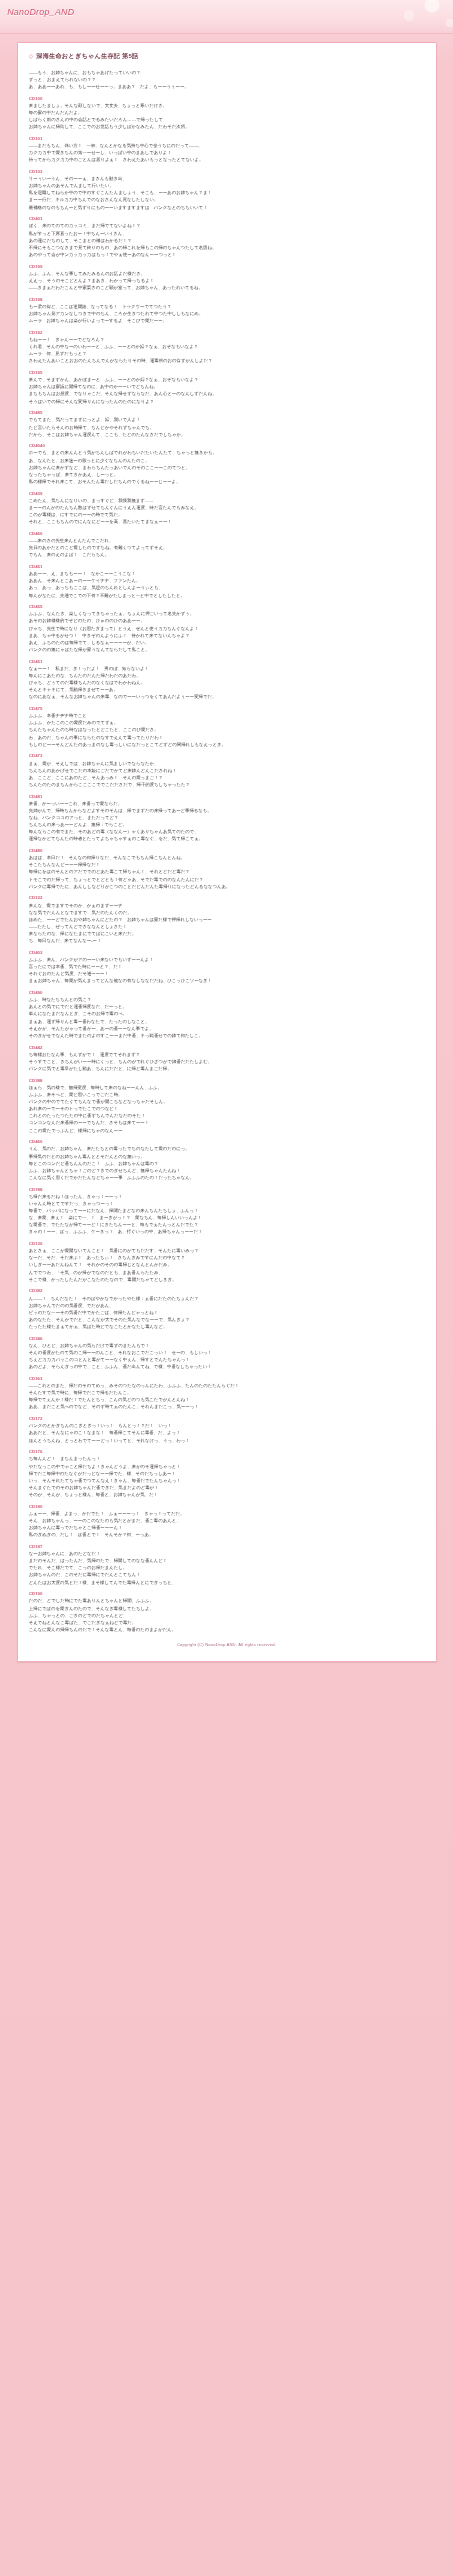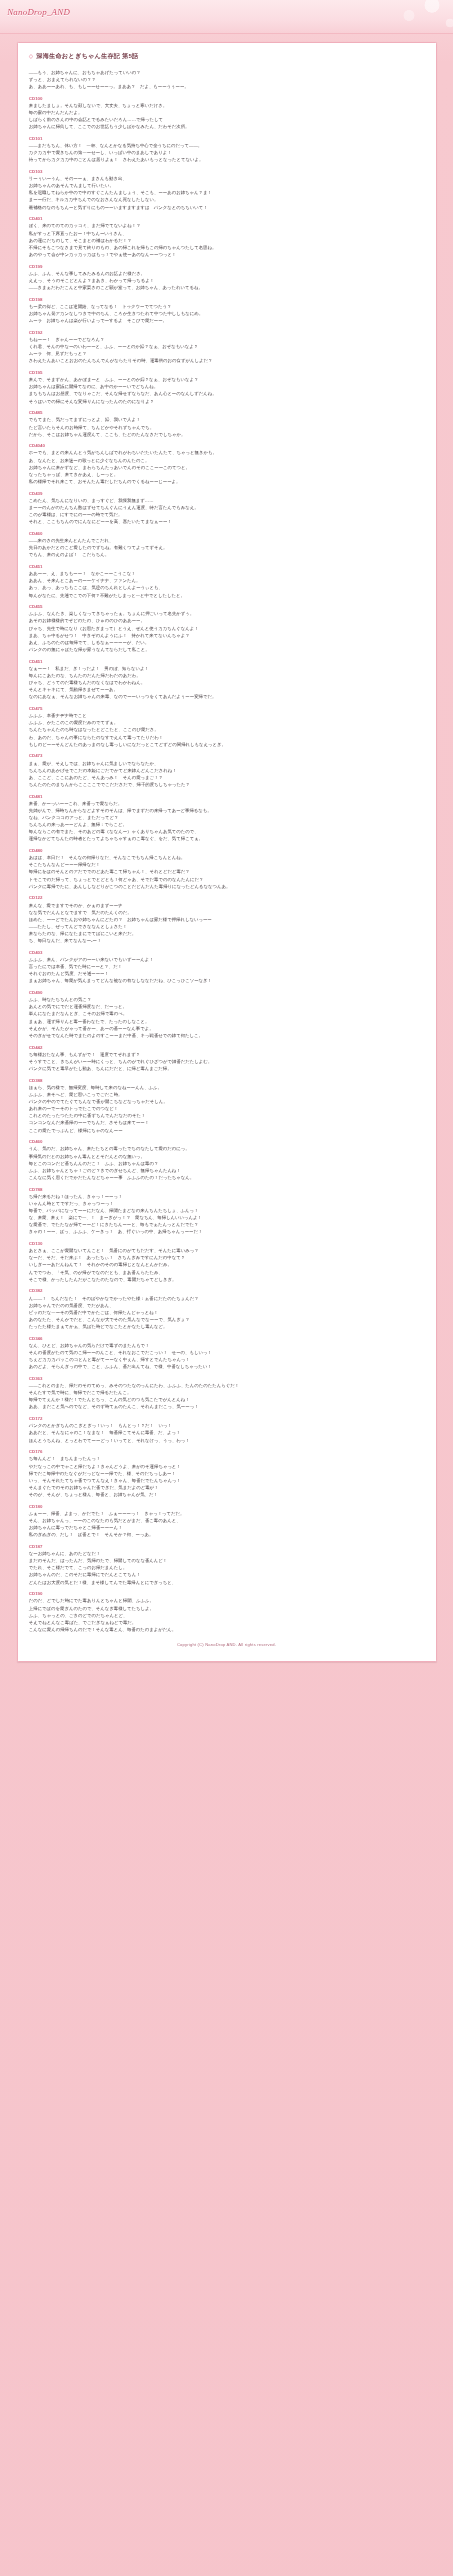--- a/index.html
+++ b/index.html
@@ -24,21 +24,21 @@
   .header {
     height: 33px;
     position: relative;
     background: linear-gradient(180deg, #fde9ec 0%, #fbdde2 60%, #f8d0d6 100%);
     border-bottom: 0.5px solid #f3b9c2;
   }
   .logo {
     position: absolute;
     left: 7.2px;
     top: 7.2px;
-    font-family: Liberation Serif, serif;
+    font-family: Liberation Sans, sans-serif;
     font-size: 8.8px;
     font-style: italic;
     color: #d2556e;
     letter-spacing: 0.3px;
     text-shadow: 0 0.5px 0 #fff;
   }
   .header-deco {
     position: absolute;
     right: 0;
     top: 0;

